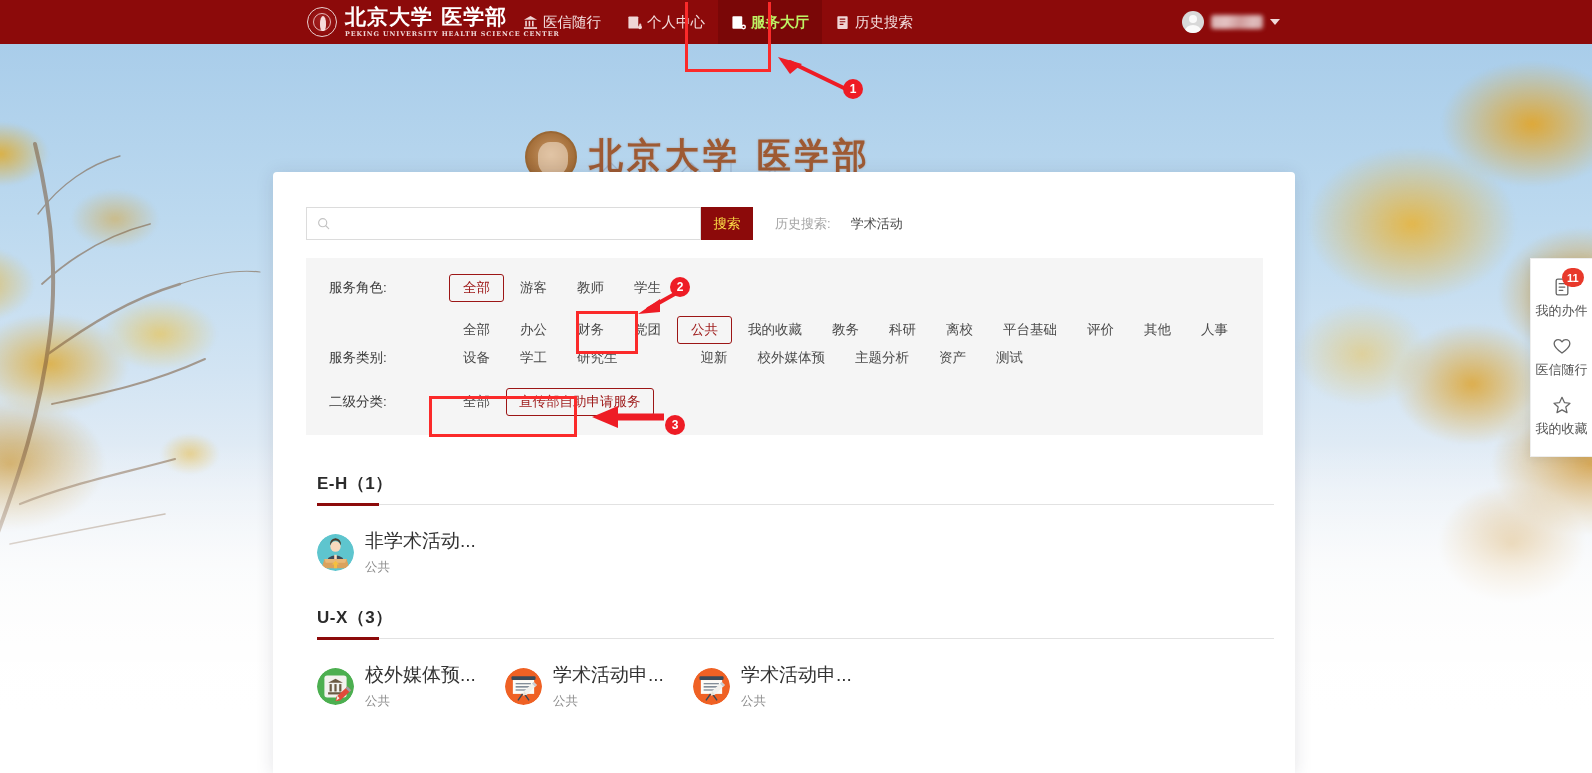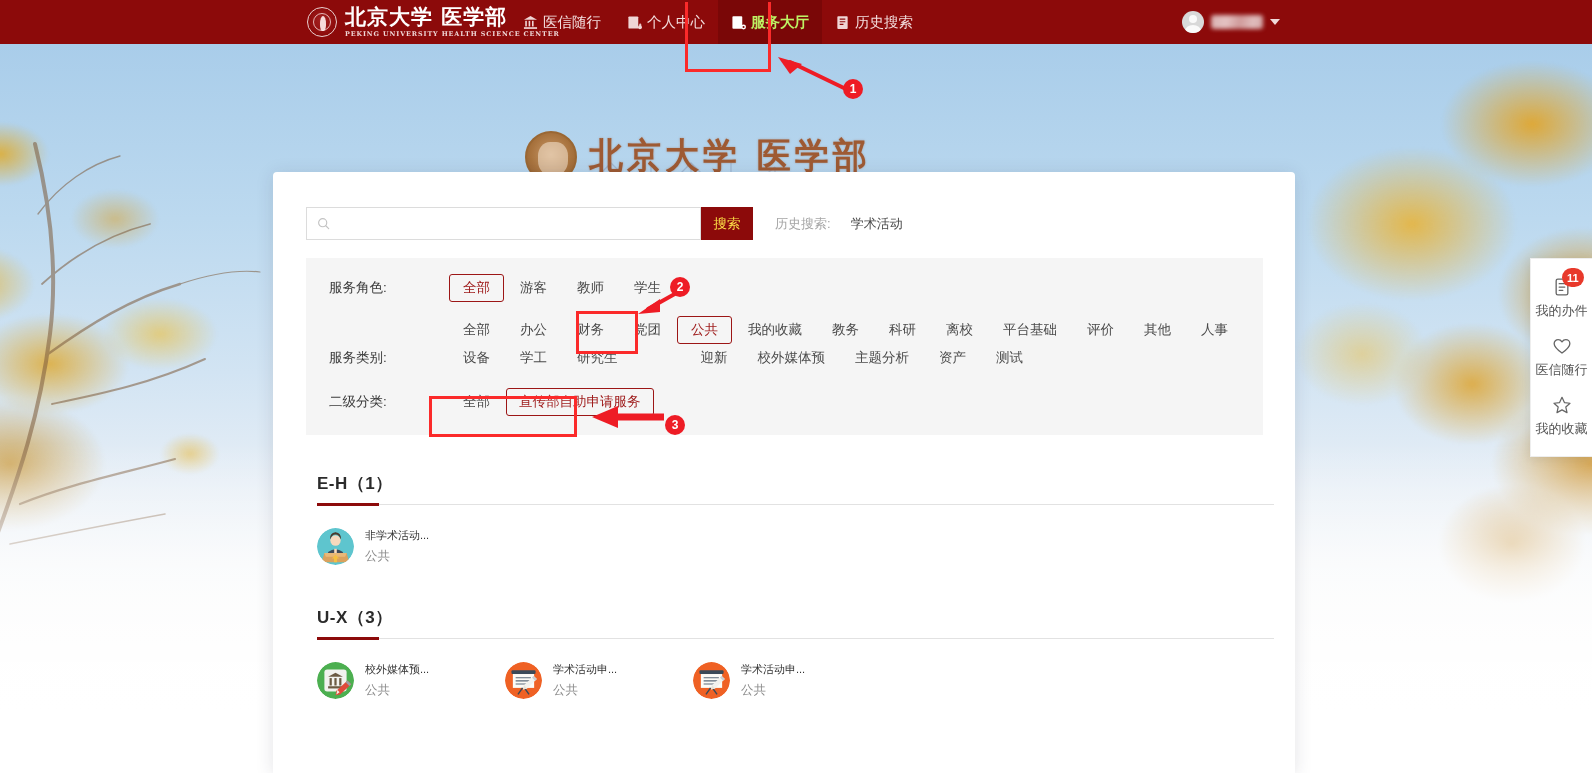--- a/index.html
+++ b/index.html
@@ -242,21 +242,21 @@
   }
   .sec-rule { height: 1px; background: #e2e2e2; position: relative; }
   .sec-rule::after {
     content: ""; position: absolute; left: 0; top: -1px; width: 62px; height: 3px;
     background: #8c0a0a;
   }
   .items { display: flex; margin-top: 23px; }
   .item { display: flex; align-items: center; width: 188px; cursor: pointer; }
   .item-ico { width: 37px; height: 37px; border-radius: 50%; flex: none; margin-right: 11px; }
   .item-txt { display: flex; flex-direction: column; gap: 5px; overflow: hidden; }
-  .item-name { font-size: 11px; color: #333; white-space: nowrap; }
+  .item-name { font-size: 19px; color: #333; white-space: nowrap; }
   .item-cat { font-size: 12.5px; color: #8c8c8c; }
 
   
   .dock {
     position: absolute; right: 0; top: 258px; width: 62px;
     background: #fff; border: 1px solid #eee; border-right: 0;
     box-shadow: -1px 2px 10px rgba(0,0,0,.08);
     z-index: 35; padding: 9px 0 11px;
   }
   .dock-item {

